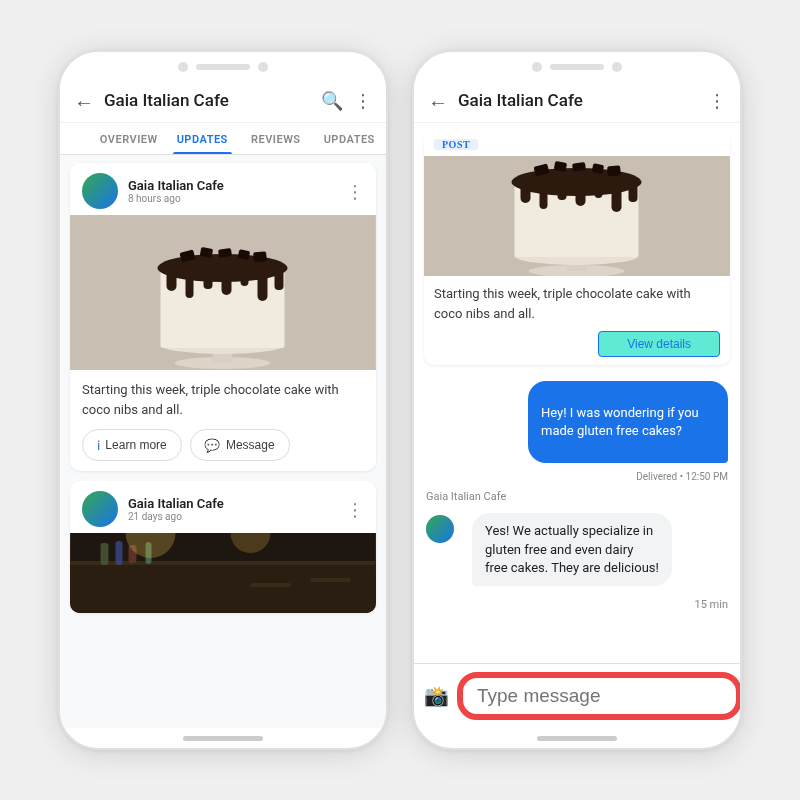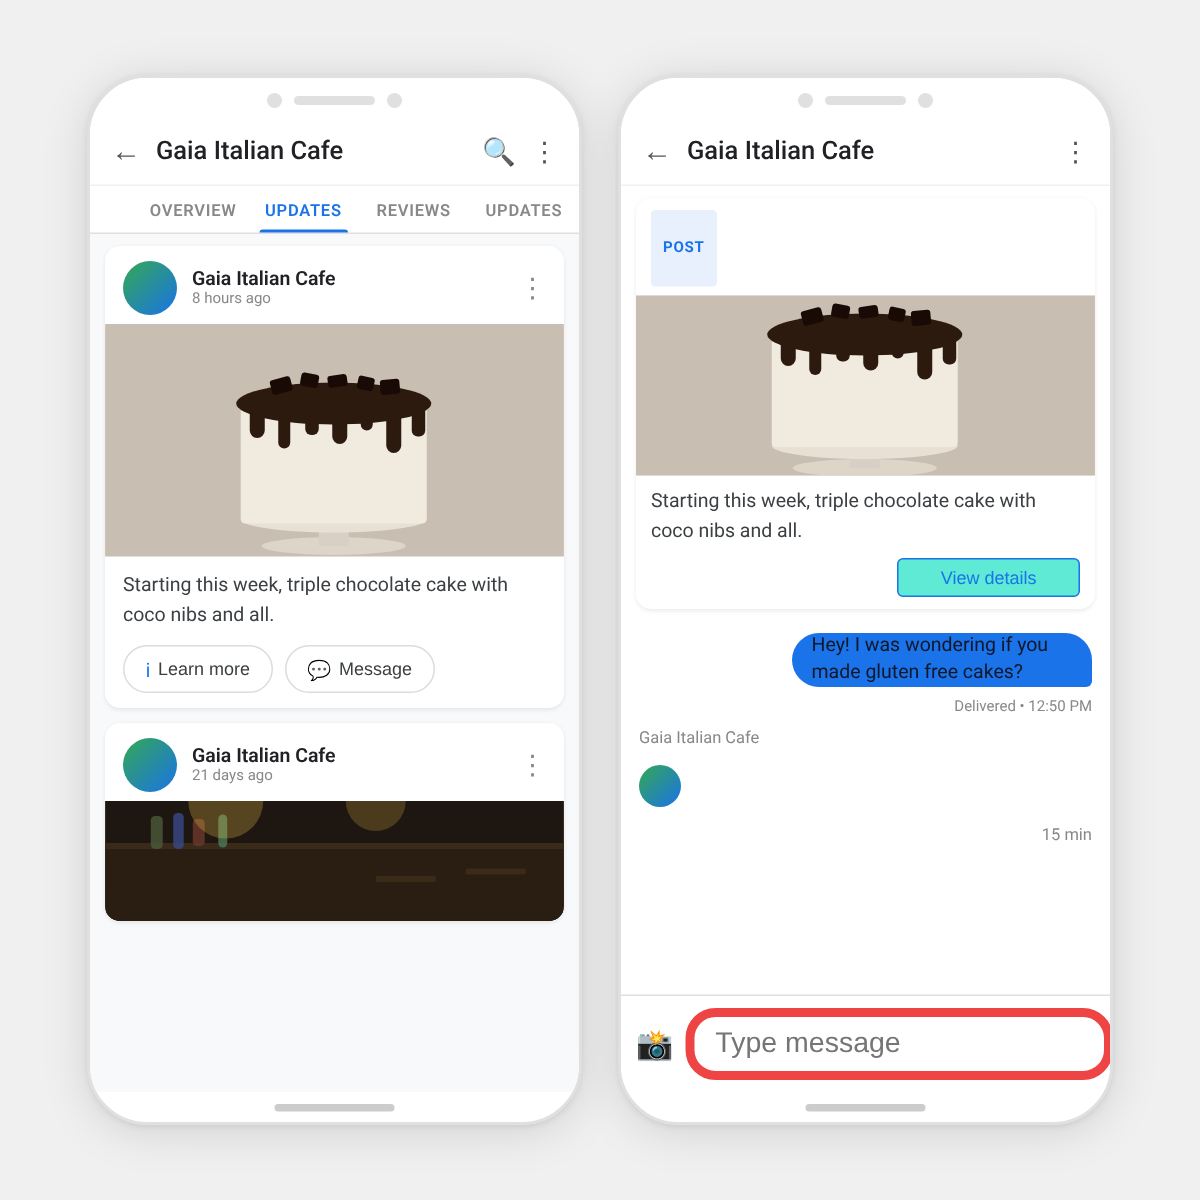--- a/index.html
+++ b/index.html
@@ -229,23 +229,24 @@
       box-shadow: 0 1px 3px rgba(0,0,0,0.08);
       overflow: hidden;
     }
     .post-tag {
       display: inline-block;
       background: #e8f0fe;
       color: #1a73e8;
       font-size: 10px;
       font-weight: 700;
       letter-spacing: 0.5px;
-      padding: 20px 8px;
+      padding: 0 8px;
       border-radius: 3px;
       margin: 8px 10px 6px;
+      font-family: Liberation Serif, serif;
     }
     .chat-post-img {
       width: 100%;
       height: 120px;
       background: #c8c0b4;
       overflow: hidden;
     }
     .chat-post-body {
       padding: 8px 10px;
     }
@@ -274,23 +275,23 @@
       overflow-y: auto;
       padding: 8px 12px;
       background: #fff;
       display: flex;
       flex-direction: column;
       gap: 8px;
     }
     .bubble-right {
       align-self: flex-end;
       background: #1a73e8;
-      color: #0f172a;
+      color: #ffffff;
       border-radius: 18px 18px 4px 18px;
-      padding: 0 13px;
+      padding: 23px 13px;
       font-size: 13px;
       max-width: 200px;
       line-height: 1.4;
     }
     .delivered-text {
       font-size: 10px;
       color: #888;
       text-align: right;
     }
     .bubble-left-wrap {
@@ -525,20 +526,21 @@
 
       <div class="chat-area">
 
         <div class="bubble-right">Hey! I was wondering if you made gluten free cakes?</div>
         <div class="delivered-text">Delivered • 12:50 PM</div>
 
         <div class="sender-name">Gaia Italian Cafe</div>
 
         <div class="bubble-left-wrap">
           <div class="avatar" style="width:28px;height:28px;flex-shrink:0;margin-top:2px;"></div>
+          <div class="bubble-left">Yes! We actually specialize in gluten free and even dairy free cakes. They are delicious!</div>
         </div>
 
         <div class="time-divider">15 min</div>
       </div>
 
       <div class="chat-input-bar">
         <span class="chat-attach-icon">📸</span>
         <input class="chat-input" type="text" placeholder="Type message" style="">
         <span class="chat-send-icon">►</span>
       </div>

